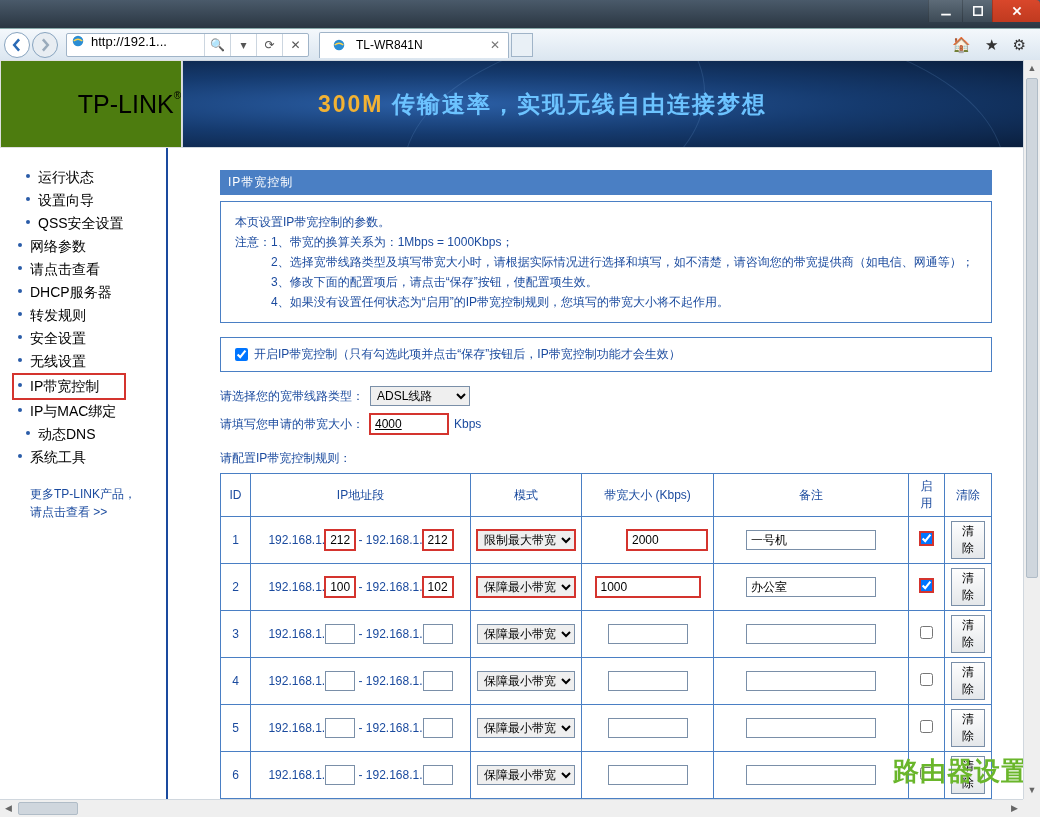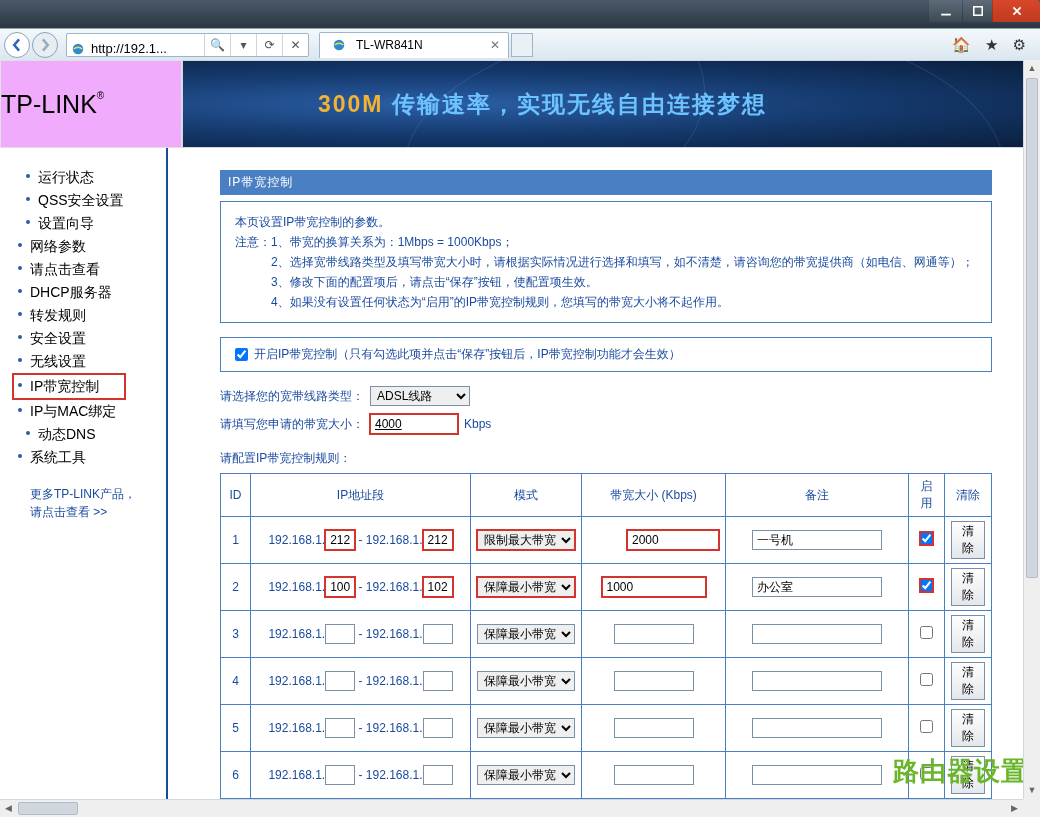--- a/index.html
+++ b/index.html
@@ -12,35 +12,35 @@
 .win-controls { position: absolute; top: 0; right: 0; display: flex; height: 22px; }
 .win-btn { width: 34px; height: 22px; display: flex; align-items: center; justify-content: center; color: #fff; font-size: 12px; background: linear-gradient(#5d6b78,#3d4a56); border-left: 1px solid rgba(0,0,0,.2); cursor: pointer; }
 .win-btn.max { width: 30px; }
 .win-btn.close { width: 48px; background: linear-gradient(#d9472b,#c03a20); border-radius: 0 4px 0 0; }
 .win-btn svg { width: 12px; height: 12px; }
 
 
 .ie-bar { height: 32px; display: flex; align-items: center; padding: 0 4px; background: linear-gradient(#f4f8fc,#dbe6f0); border-top: 1px solid #8aa; }
 .nav-circle { width: 26px; height: 26px; border-radius: 50%; background: #fff; border: 1px solid #88a4bf; display: flex; align-items: center; justify-content: center; color: #3377cc; margin-right: 2px; cursor: pointer; }
 .nav-circle.fwd { background: #e8edf2; color: #a0b0c0; }
-.addr-group { display: flex; align-items: flex-end; background: #fff; border: 1px solid #a0b4c8; height: 24px; margin-left: 6px; border-radius: 2px; overflow: hidden; }
+.addr-group { display: flex; align-items: flex-start; background: #fff; border: 1px solid #a0b4c8; height: 24px; margin-left: 6px; border-radius: 2px; overflow: hidden; }
 .ie-ico { width: 22px; display: flex; align-items: center; justify-content: center; color: #1b6cb0; }
 .addr { border: none; outline: none; font-size: 13px; width: 115px; padding: 0 2px; }
 .addr-btn { width: 26px; text-align: center; color: #555; border-left: 1px solid #ccd6e0; line-height: 22px; cursor: pointer; }
 .tab-strip { display: flex; align-items: center; margin-left: 10px; gap: 0; }
 .ie-tab { height: 26px; min-width: 190px; background: #fff; border: 1px solid #a0b4c8; border-bottom: none; display: flex; align-items: center; padding: 0 8px; font-size: 12px; gap: 6px; border-radius: 2px 2px 0 0; }
 .ie-tab .x { margin-left: auto; color: #777; cursor: pointer; }
 .newtab-btn { width: 22px; height: 24px; border: 1px solid #a0b4c8; background: #e9f0f6; margin-left: 2px; cursor: pointer; }
 .ie-icons { margin-left: auto; display: flex; gap: 14px; padding-right: 10px; }
 .ie-icons span { color: #333; cursor: pointer; font-size: 15px; }
 
 
 .content-area { position: absolute; top: 60px; left: 0; right: 0; bottom: 18px; background: #fff; overflow: hidden; display: flex; flex-direction: column; }
 .banner { height: 88px; display: flex; }
-.logo-box { width: 182px; background: #f0abfc; border: 1px solid #e0e0e0; display: flex; align-items: center; justify-content: flex-start; }
+.logo-box { width: 182px; background: #4d7c0f; border: 1px solid #e0e0e0; display: flex; align-items: center; justify-content: flex-end; }
 .logo-text { font-family: Arial Black, Arial; font-size: 25px; letter-spacing: 0px; color: #000; }
 .logo-text sup { font-size: 10px; vertical-align: top; }
 .banner-right { flex: 1; position: relative; background: radial-gradient(ellipse at 30% 50%, #2b5fa6 0%, #153a6e 50%, #0a1e3c 100%); border: 1px solid #d0d7de; overflow: hidden; display: flex; align-items: center; }
 .banner-right::before, .banner-right::after { content: ""; position: absolute; width: 600px; height: 300px; border: 1px solid rgba(120,170,230,.18); border-radius: 50%; left: -80px; top: -120px; }
 .banner-right::after { left: 220px; top: -40px; }
 .banner-txt { position: relative; margin-left: 135px; font-size: 23px; font-weight: 700; letter-spacing: 2px; }
 .banner-txt .gold { color: #f2b233; }
 .banner-txt .blue { color: #6cc3ff; margin-top: 40px; }
 
 .body-wrap { flex: 1; display: flex; overflow: hidden; }
@@ -162,22 +162,22 @@
         <span class="logo-text"><span>TP-LINK</span><sup>®</sup></span>
       </div>
       <div class="banner-right">
         <div class="banner-txt"><span class="gold">300M</span> <span class="blue">传输速率，实现无线自由连接梦想</span></div>
       </div>
     </div>
 
     <div class="body-wrap">
       <div class="sidebar" id="sidebar">
           <div class="nav-item sub">运行状态</div>
+          <div class="nav-item sub">设置向导</div>
           <div class="nav-item sub">QSS安全设置</div>
-          <div class="nav-item sub">设置向导</div>
           <div class="nav-item">网络参数</div>
           <div class="nav-item">请点击查看</div>
           <div class="nav-item">DHCP服务器</div>
           <div class="nav-item">转发规则</div>
           <div class="nav-item">安全设置</div>
           <div class="nav-item">无线设置</div>
           <div class="nav-item sub selected">IP带宽控制</div>
           <div class="nav-item">IP与MAC绑定</div>
           <div class="nav-item sub">动态DNS</div>
           <div class="nav-item">系统工具</div>
@@ -200,21 +200,21 @@
             <input type="checkbox" checked="" style="">
             <span>开启IP带宽控制（只有勾选此项并点击“保存”按钮后，IP带宽控制功能才会生效）</span>
           </div>
 
           <div class="form-row">
             <span>请选择您的宽带线路类型：</span>
             <select class="sel" style="width:100px"><option>ADSL线路</option></select>
           </div>
           <div class="form-row" style="margin-top:8px">
             <span>请填写您申请的带宽大小：</span>
-            <input class="txt hl" style="width: 88px; text-decoration: underline;" value="4000">
+            <input class="txt hl" style="width: 78px; text-decoration: underline;" value="4000">
             <span>Kbps</span>
           </div>
 
           <div class="sub-title">请配置IP带宽控制规则：</div>
 
           <table class="rules">
             <thead>
                 <tr>
               <th style="width:30px">ID</th>
               <th style="width:220px">IP地址段</th>
@@ -223,21 +223,21 @@
               <th>备注</th>
               <th style="width:36px">启用</th>
               <th style="width:46px">清除</th>
             </tr>
               </thead>
             <tbody id="rules-body">
                 <tr>
                   <td>1</td>
                   <td class="ip-cell"><span>192.168.1.</span><input class="txt hl" value="212" style=""><span> - 192.168.1.</span><input class="txt hl" value="212" style=""></td>
                   <td><select class="sel hl" style="width:98px"><option>限制最大带宽</option></select></td>
-                  <td><input class="txt hl" style="width: 92px; margin-left: 39px;" value="2000"></td>
+                  <td><input class="txt hl" style="width: 80px; margin-left: 39px;" value="2000"></td>
                   <td><input class="txt" style="width: 130px;" value="一号机"></td>
                   <td><input type="checkbox" class="hl" checked="" style=""></td>
                   <td><button class="delbtn">清除</button></td>
                 </tr>
                 <tr>
                   <td>2</td>
                   <td class="ip-cell"><span>192.168.1.</span><input class="txt hl" value="100" style=""><span> - 192.168.1.</span><input class="txt hl" value="102" style=""></td>
                   <td><select class="sel hl" style="width:98px"><option>保障最小带宽</option></select></td>
                   <td><input class="txt hl" style="width: 104px;" value="1000"></td>
                   <td><input class="txt" style="width: 130px;" value="办公室"></td>

